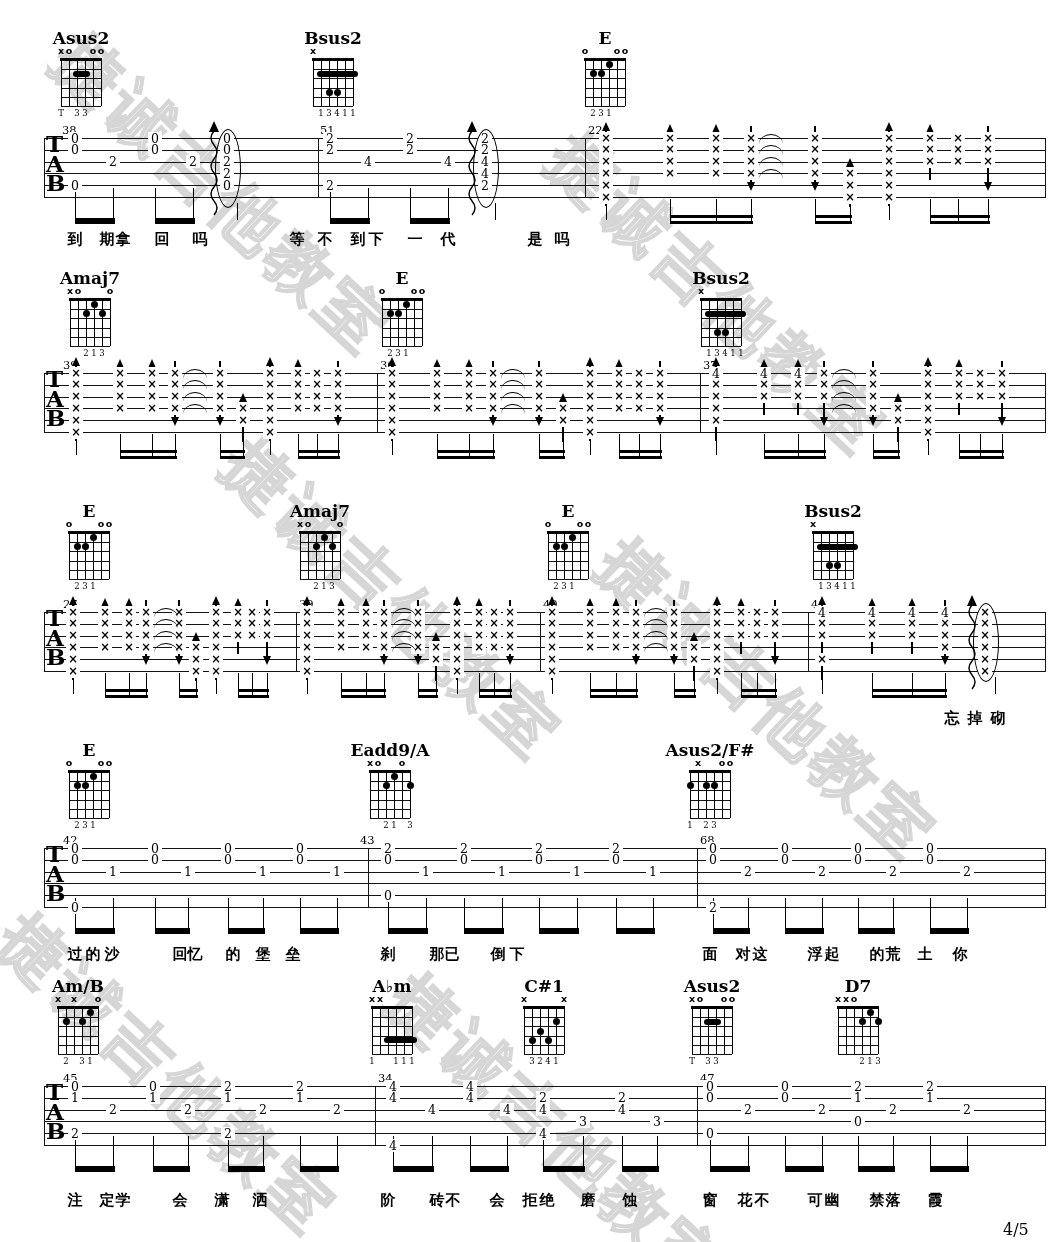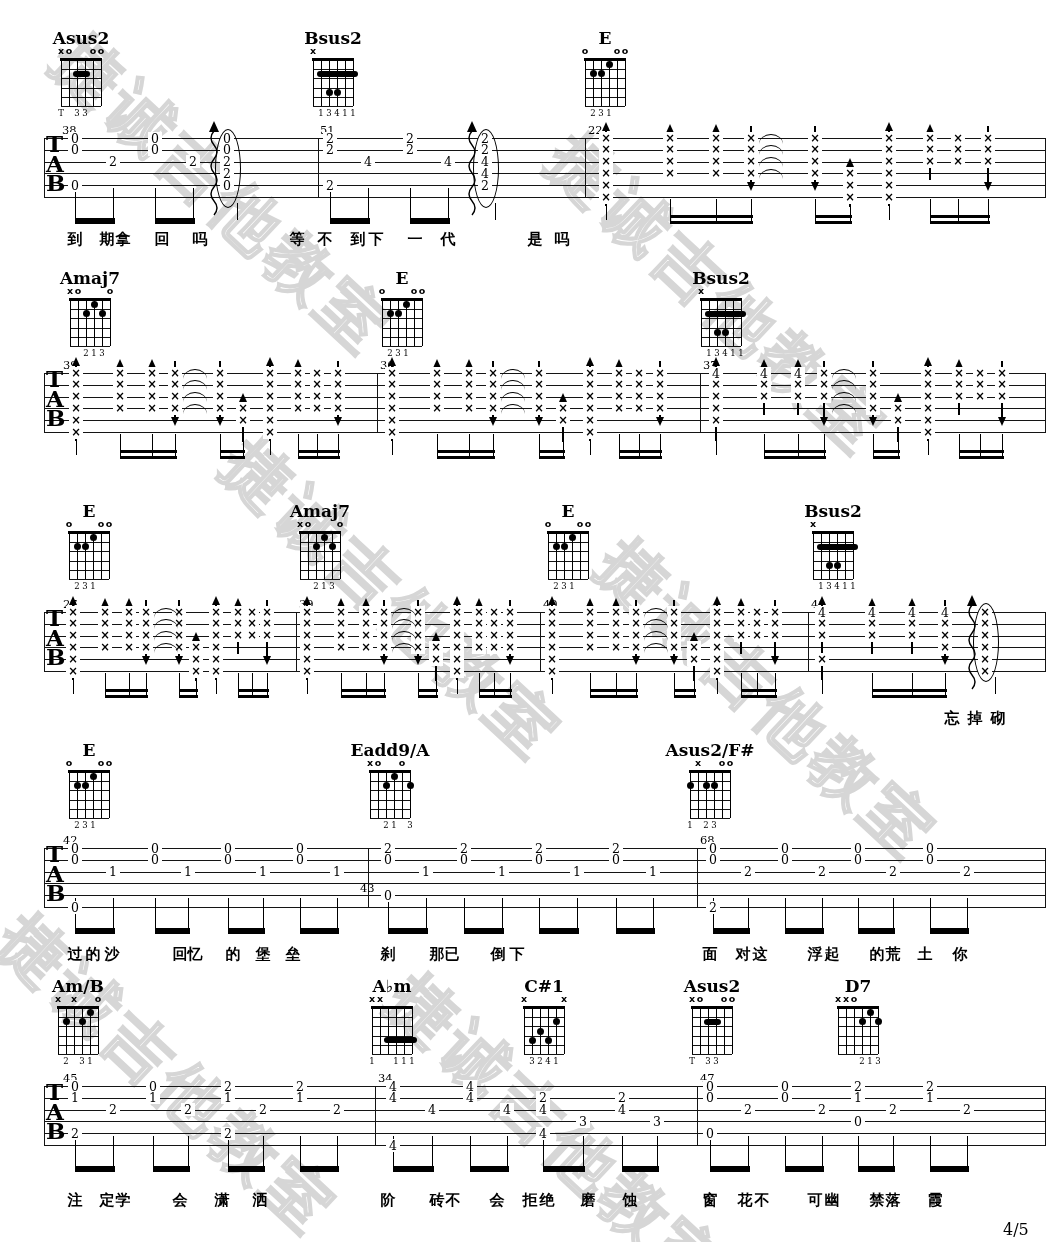--- a/index.html
+++ b/index.html
@@ -1027,21 +1027,21 @@
     <div class="note" style="left: 113px; top: 871.6px;">1</div>
     <div class="note" style="left: 155px; top: 848px;">0</div>
     <div class="note" style="left: 155px; top: 859.8px;">0</div>
     <div class="note" style="left: 188px; top: 871.6px;">1</div>
     <div class="note" style="left: 228px; top: 848px;">0</div>
     <div class="note" style="left: 228px; top: 859.8px;">0</div>
     <div class="note" style="left: 263px; top: 871.6px;">1</div>
     <div class="note" style="left: 300px; top: 848px;">0</div>
     <div class="note" style="left: 300px; top: 859.8px;">0</div>
     <div class="note" style="left: 337px; top: 871.6px;">1</div>
-    <div class="mnum" style="left: 360px; top: 833px; margin-top: 48px;">43</div>
+    <div class="mnum" style="left: 360px; top: 833px;">43</div>
     <div class="beam" style="left: 388px; top: 928px; width: 39.5px; height: 5.5px;"></div>
     <div class="stem" style="left: 388px; top: 898px; height: 35px;"></div>
     <div class="stem" style="left: 426px; top: 898px; height: 35px;"></div>
     <div class="beam" style="left: 464px; top: 928px; width: 39.5px; height: 5.5px;"></div>
     <div class="stem" style="left: 464px; top: 898px; height: 35px;"></div>
     <div class="stem" style="left: 502px; top: 898px; height: 35px;"></div>
     <div class="beam" style="left: 539px; top: 928px; width: 39.5px; height: 5.5px;"></div>
     <div class="stem" style="left: 539px; top: 898px; height: 35px;"></div>
     <div class="stem" style="left: 577px; top: 898px; height: 35px;"></div>
     <div class="beam" style="left: 616px; top: 928px; width: 38.5px; height: 5.5px;"></div>

